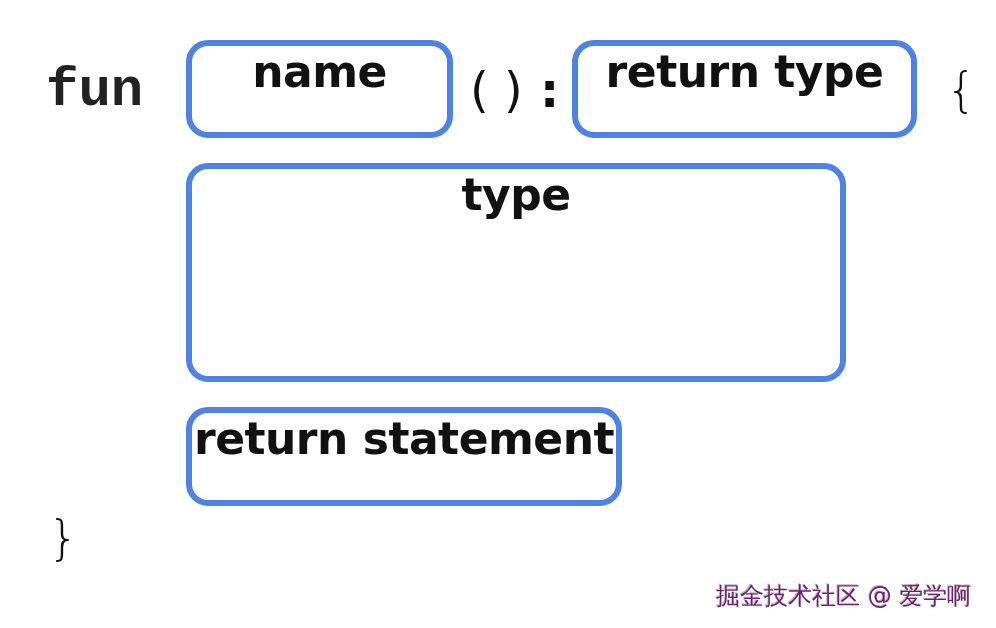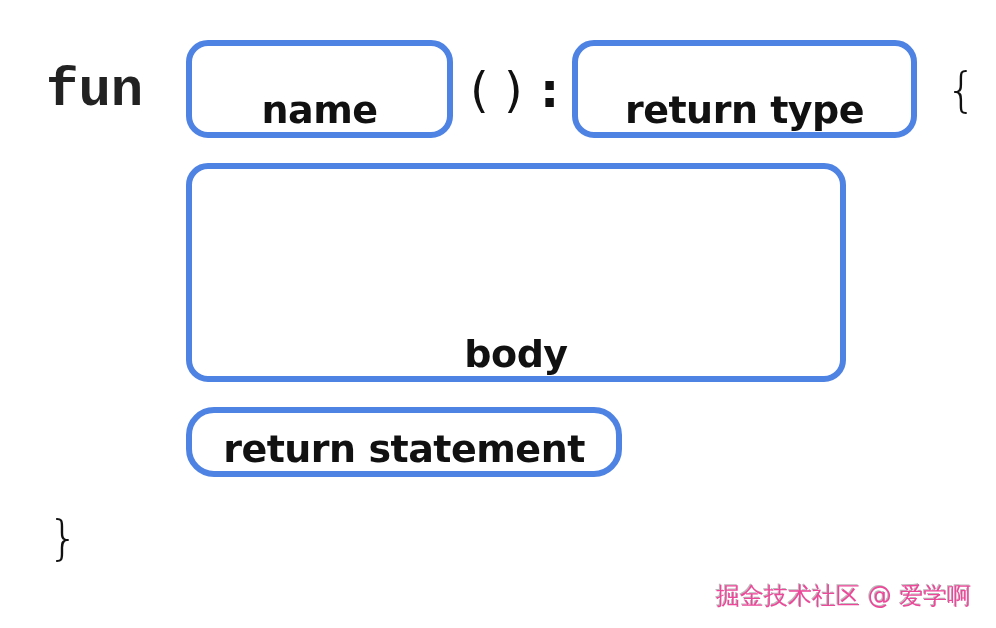--- a/index.html
+++ b/index.html
@@ -1,22 +1,22 @@
 <!DOCTYPE html>
 <html><head>
 <meta charset="utf-8">
 <style>
   html, body { margin:0; padding:0; background:#ffffff; }
   body { width:996px; height:628px; position:relative; overflow:hidden; }
   .mono { position:absolute; font-family:"Liberation Mono", "DejaVu Sans Mono", monospace; color:#222; font-weight:bold; }
   .box { position:absolute; border:6px solid #4f83e3; border-radius:22px; box-sizing:border-box; background:#fff;
-         display:flex; align-items:flex-end; justify-content:center;
-         font-family:"DejaVu Sans", "Liberation Sans", sans-serif; font-weight:bold; color:#111; font-size:38px; letter-spacing:-0.5px; }
+         display:flex; align-items:flex-start; justify-content:center;
+         font-family:"DejaVu Sans", "Liberation Sans", sans-serif; font-weight:bold; color:#111; font-size:44px; letter-spacing:-0.5px; }
   .sans { position:absolute; font-family:"DejaVu Sans", "Liberation Sans", sans-serif; color:#111; }
-  .wm { position:absolute; font-family:"DejaVu Sans", sans-serif; color:#ec4899; font-size:24px;
+  .wm { position:absolute; font-family:"DejaVu Sans", sans-serif; color:#701a75; font-size:24px;
         text-shadow: 1px 1px 0 #fff, -1px -1px 0 #bbb; }
 </style>
 </head>
 <body>
 
 <div class="mono" style="left:46px; top:60px; font-size:54px;">fun</div>
 
 <div class="box" style="left:186px; top:40px; width:267px; height:98px;">
   <span>name</span>
 </div>
@@ -24,22 +24,22 @@
 <div class="sans" style="left:470px; top:62px; font-size:48px;">( )</div>
 <div class="sans" style="left:540px; top:62px; font-size:48px; font-weight:bold;">:</div>
 
 <div class="box" style="left:572px; top:40px; width:345px; height:98px;">
   <span>return type</span>
 </div>
 
 <div class="sans" style="left:946px; top:62px; font-size:48px; font-weight:300;">{</div>
 
 <div class="box" style="left:186px; top:163px; width:660px; height:219px;">
-  <span>body</span>
+  <span>type</span>
 </div>
 
-<div class="box" style="left:186px; top:407px; width:436px; height:70px;border-radius:28px;">
+<div class="box" style="left:186px; top:407px; width:436px; height:99px;">
   <span>return statement</span>
 </div>
 
 <div class="sans" style="left:48px; top:510px; font-size:48px; font-weight:300;">}</div>
 
 <div class="wm" style="left:716px; top:580px;">掘金技术社区 @ 爱学啊</div>
 
 </body></html>

